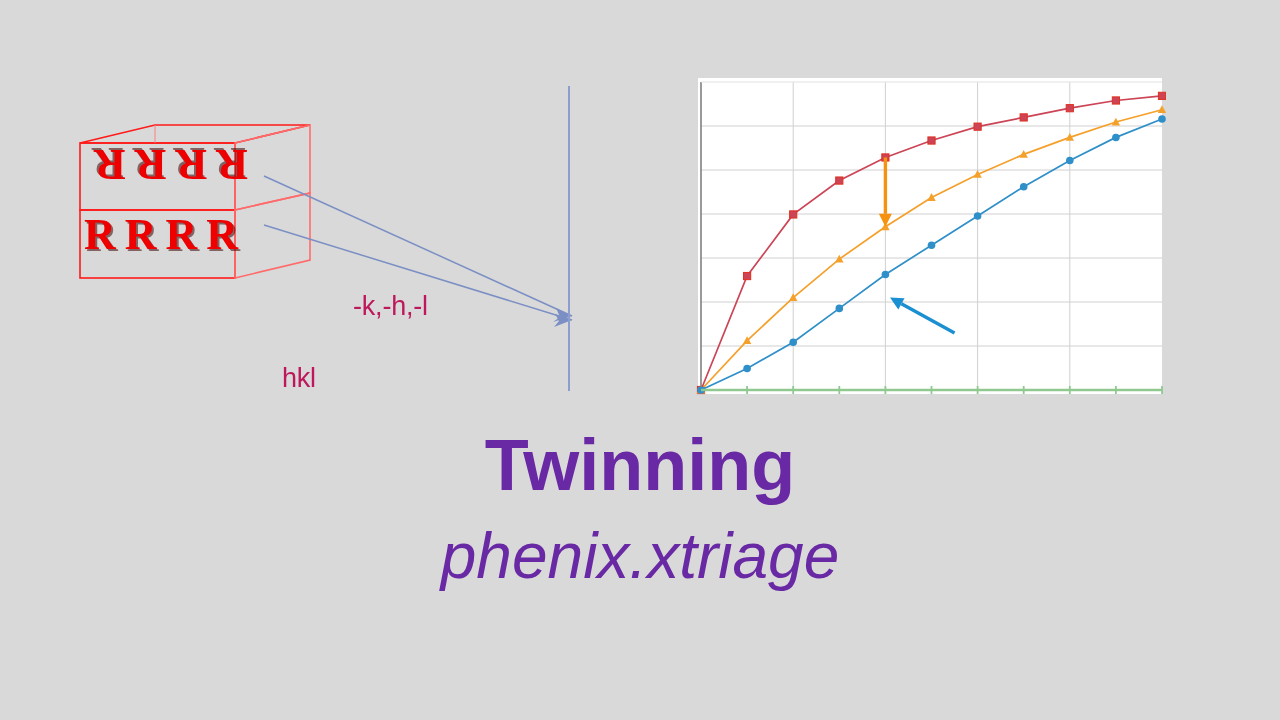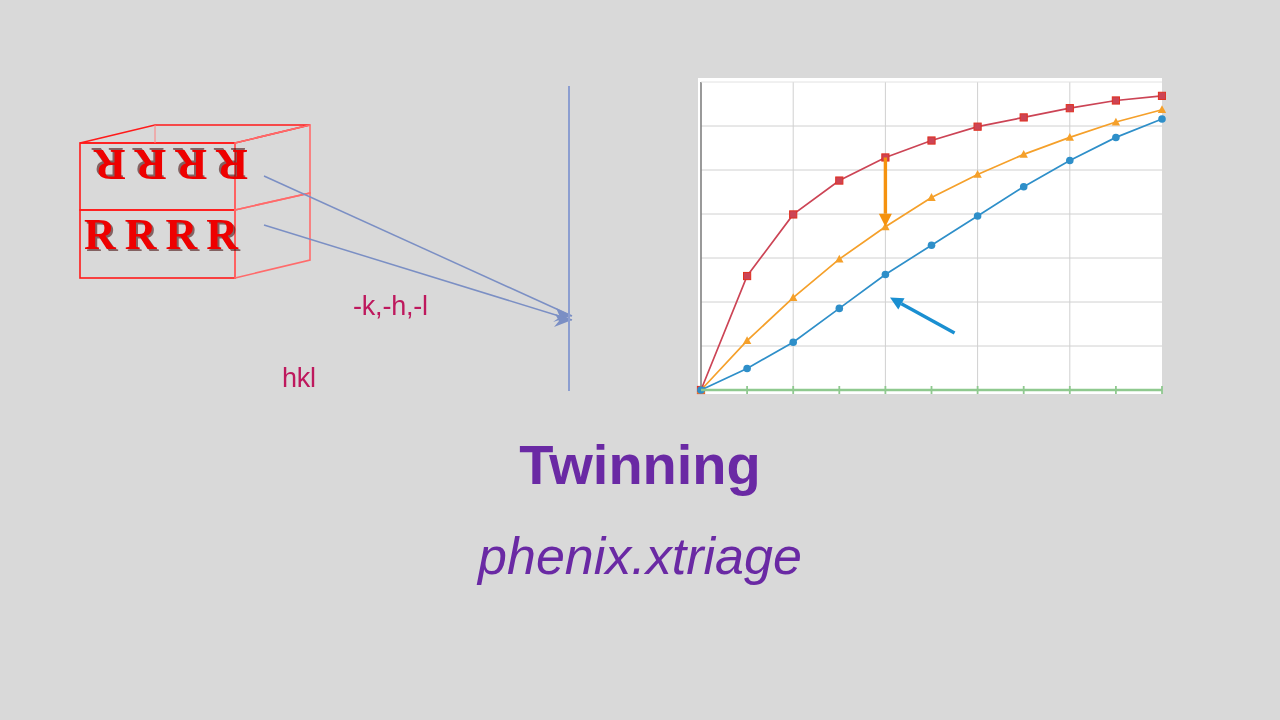--- a/index.html
+++ b/index.html
@@ -85,30 +85,30 @@
     position: absolute;
     left: 0;
     top: 422px;
     width: 1280px;
     text-align: center;
   }
   .title-main {
     color: #6a29a4;
     font-family: "Liberation Sans", sans-serif;
     font-weight: 700;
-    font-size: 56px;
+    font-size: 72px;
     line-height: 86px;
     letter-spacing: 0px;
   }
   .title-sub {
     color: #6a29a4;
     font-family: "Liberation Sans", sans-serif;
     font-style: italic;
     font-weight: 400;
-    font-size: 52px;
+    font-size: 64px;
     line-height: 96px;
     letter-spacing: 0px;
   }
 </style>
 </head>
 <body>
 
 <div class="slide">
 
   <div class="diagram">

